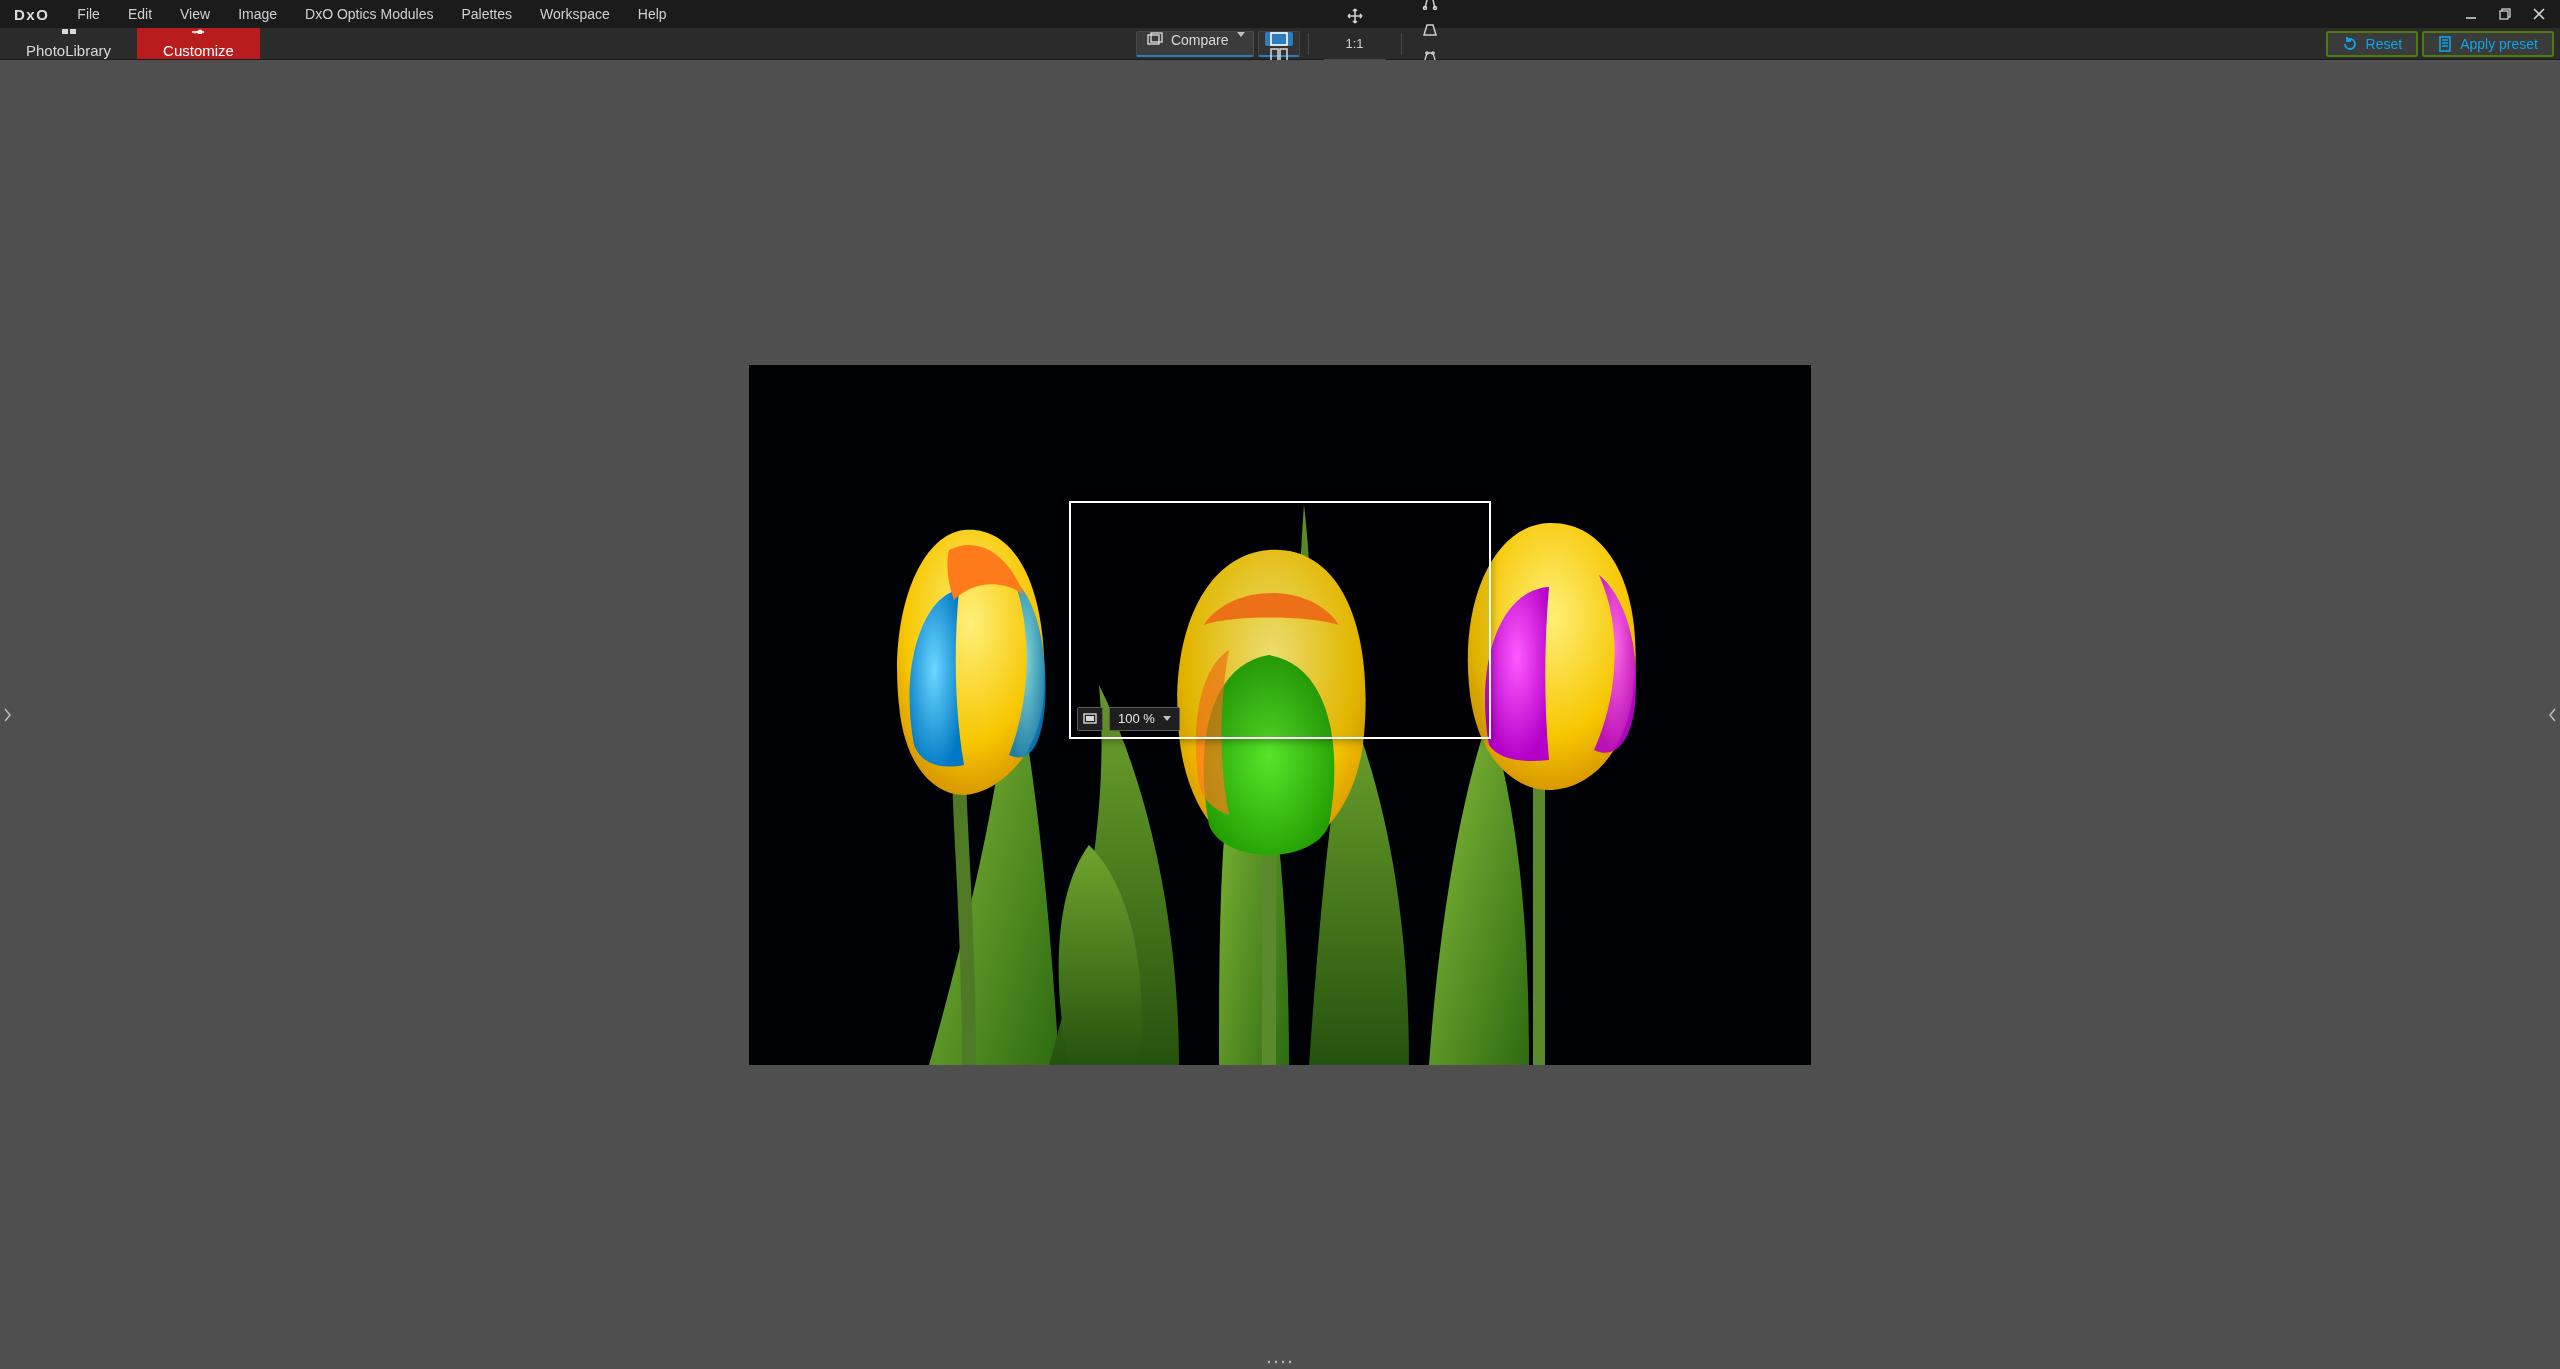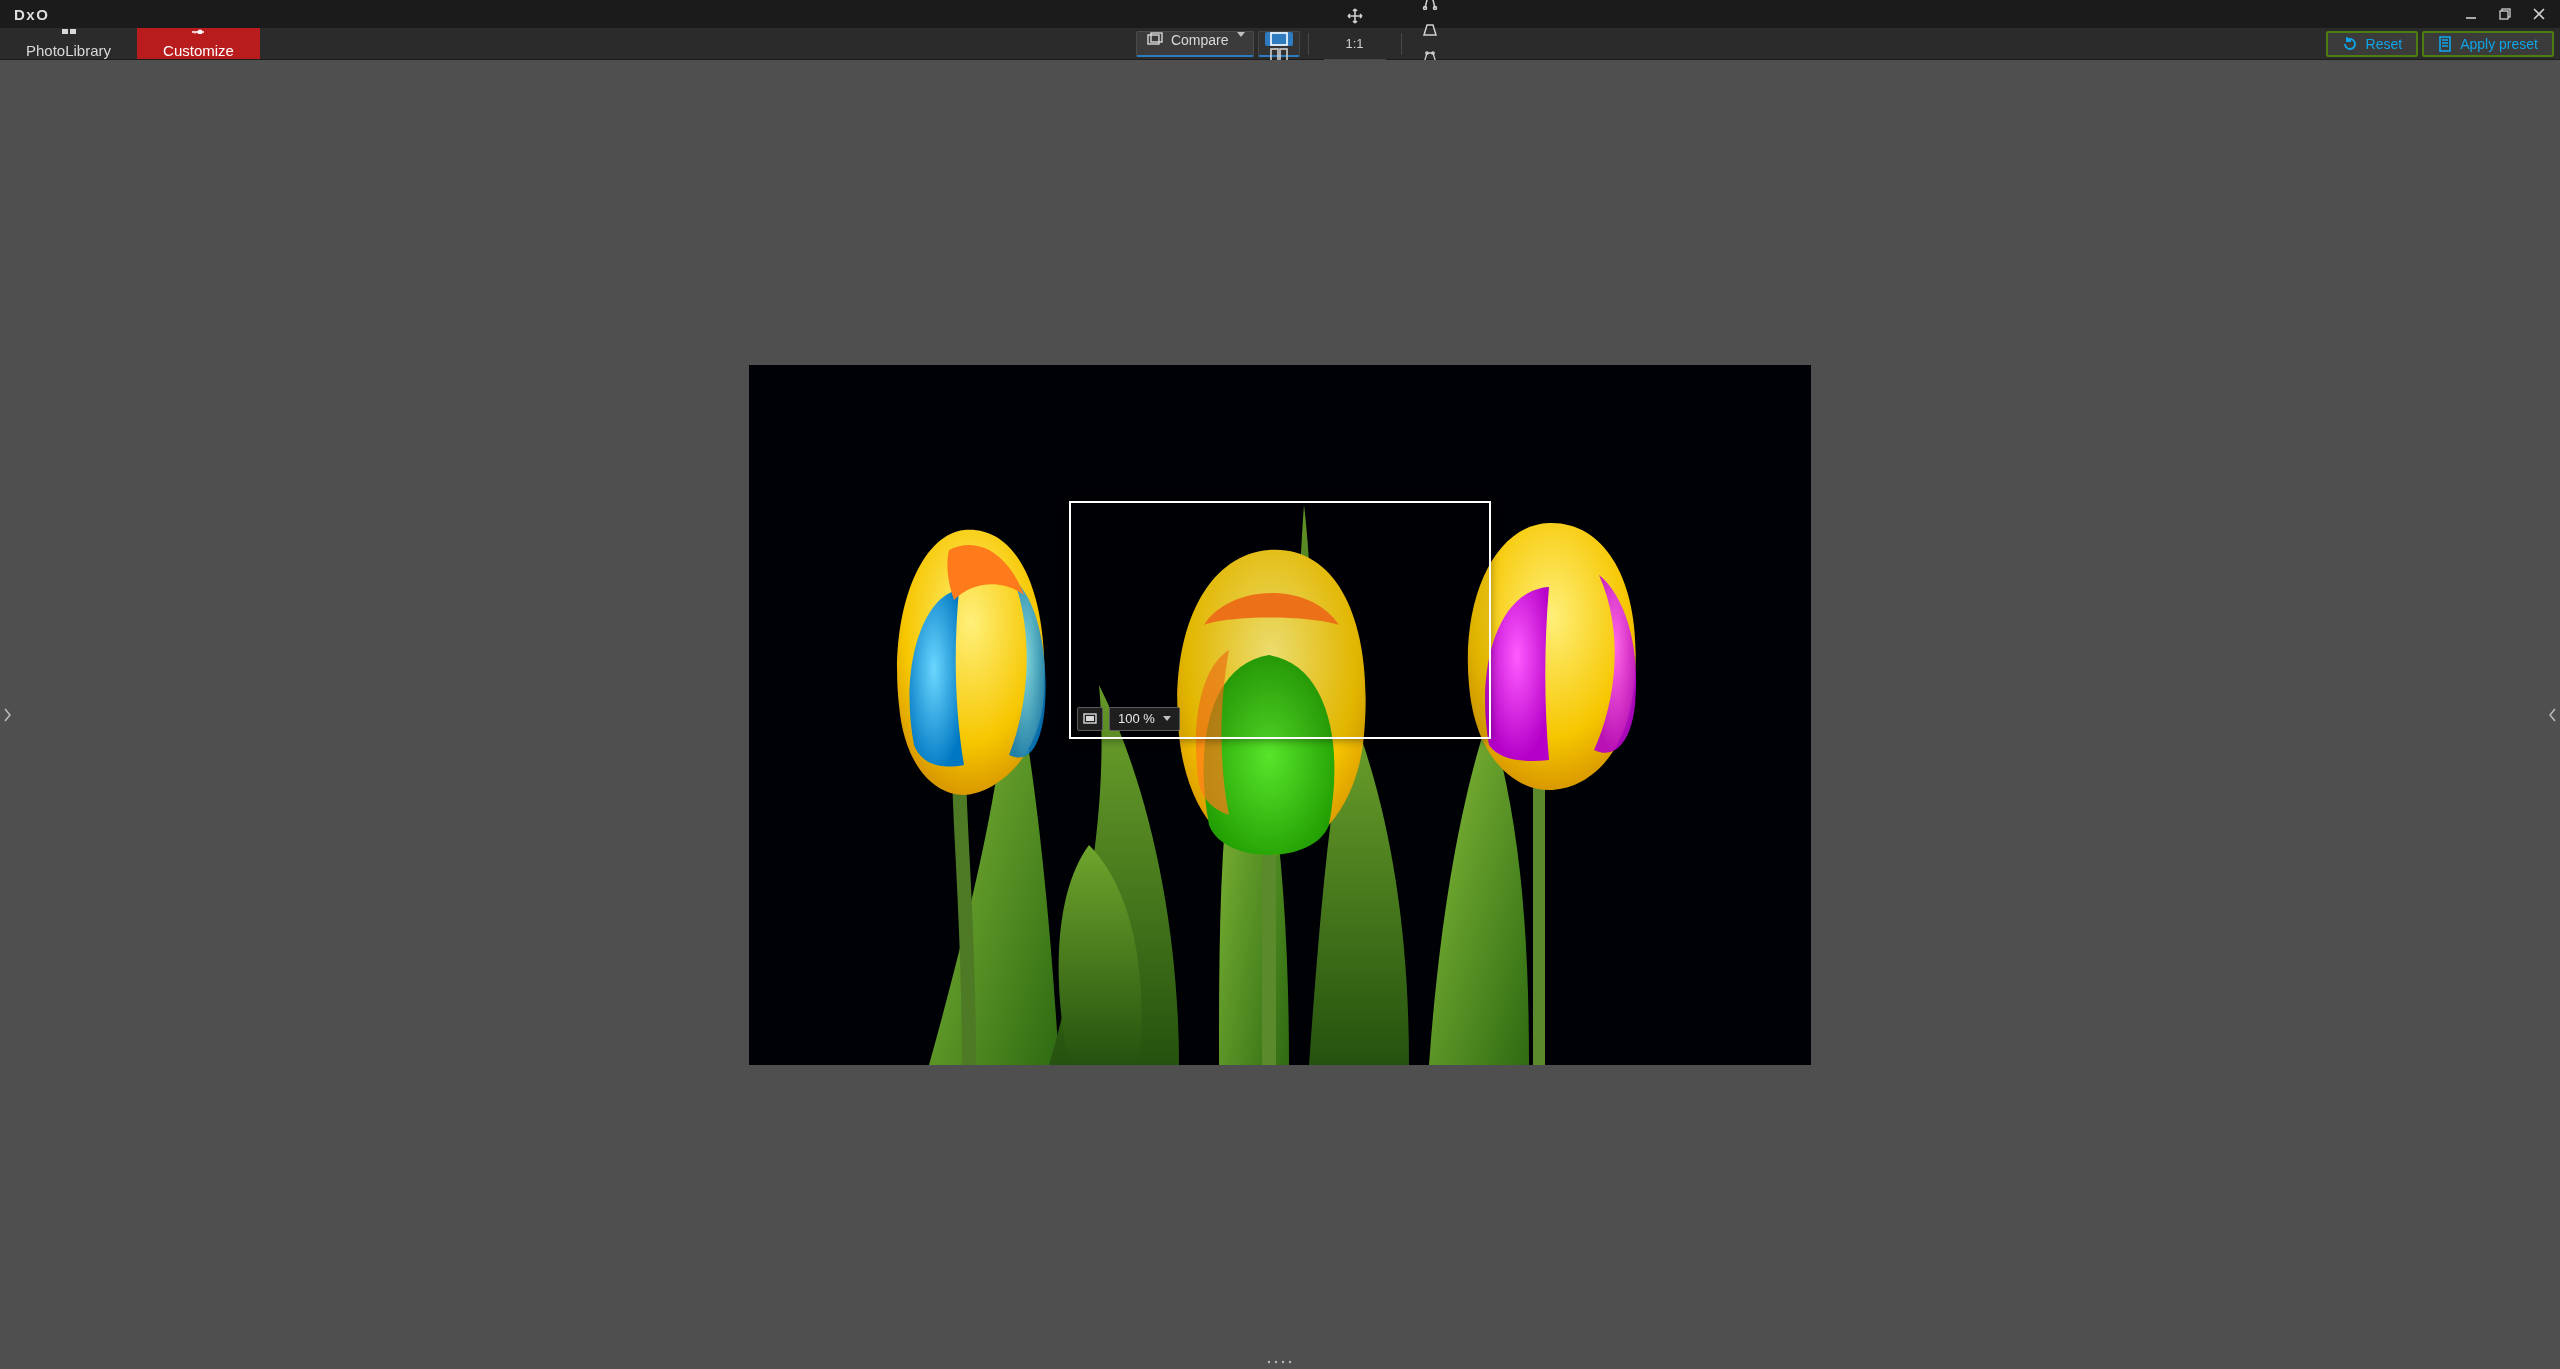--- a/index.html
+++ b/index.html
@@ -149,20 +149,30 @@
   .bottom-handle{
     position:absolute; left:50%; bottom:2px; transform:translateX(-50%);
     width:40px; height:10px; display:flex; align-items:center; justify-content:center; color:#bababa; z-index:3;
   }
 </style>
 </head>
 <body>
 
 <div class="menu-bar">
   <div class="logo">DxO</div>
+  <div class="menu-items">
+    <div class="menu-item">File</div>
+    <div class="menu-item">Edit</div>
+    <div class="menu-item">View</div>
+    <div class="menu-item">Image</div>
+    <div class="menu-item">DxO Optics Modules</div>
+    <div class="menu-item">Palettes</div>
+    <div class="menu-item">Workspace</div>
+    <div class="menu-item">Help</div>
+  </div>
   <div class="menu-spacer"></div>
   <div class="win-controls">
     <div class="win-btn">
       <svg width="12" height="12">
           <path d="M1 10h10" stroke="currentColor" stroke-width="1.6"></path>
         </svg>
     </div>
     <div class="win-btn">
       <svg width="12" height="12">
           <rect x="3" y="1" width="8" height="8" fill="none" stroke="currentColor" stroke-width="1.3"></rect>

